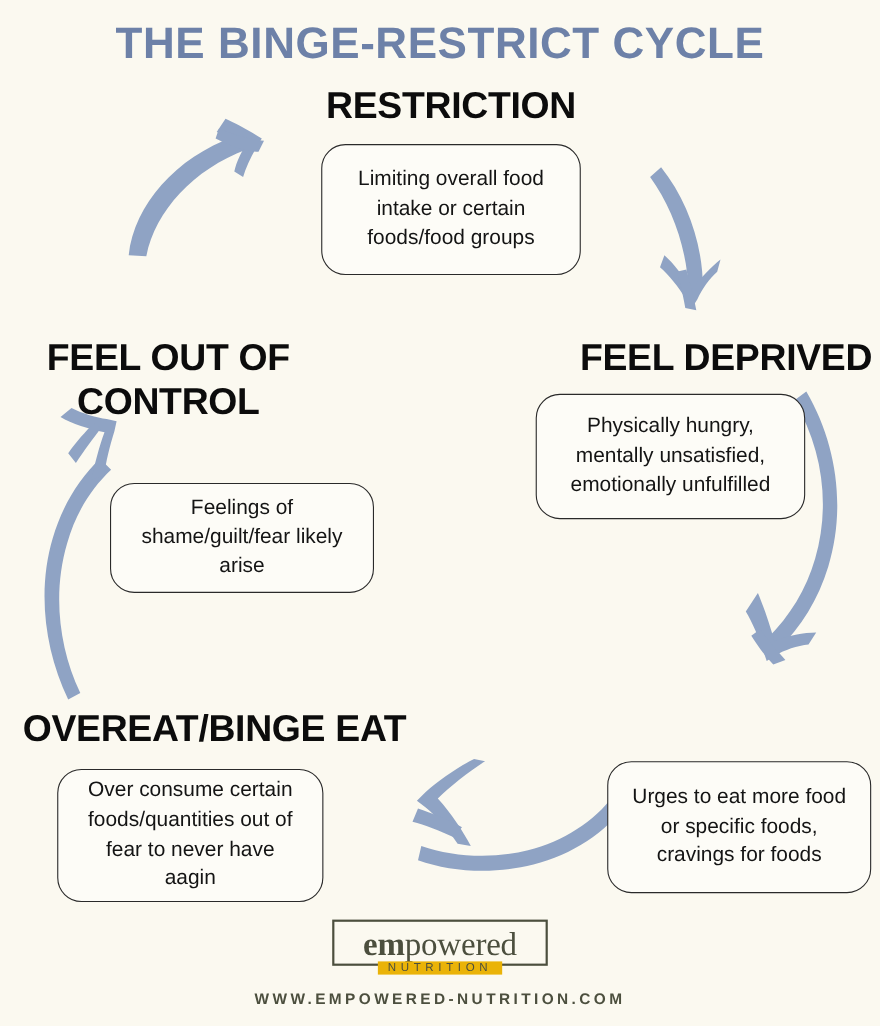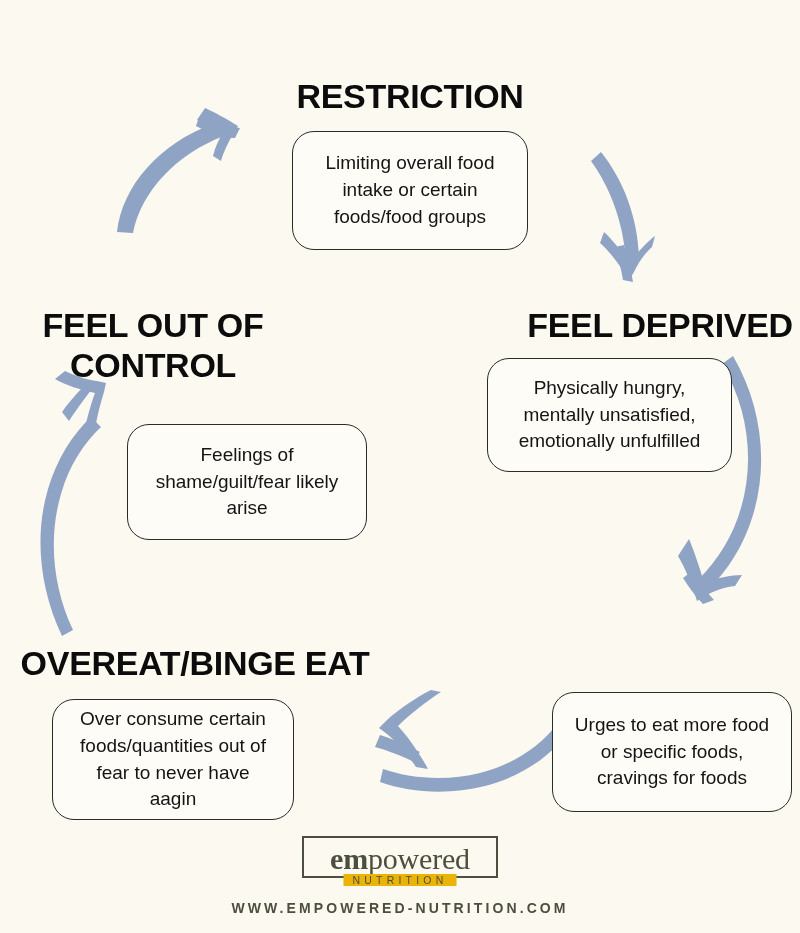--- a/index.html
+++ b/index.html
@@ -64,21 +64,21 @@
     font-size: 19px;
     line-height: 1.42;
     color: #141414;
     font-family: "Liberation Sans", sans-serif;
     white-space: pre-line;
   }
   #box-restriction    { left: 292px; top: 131px; width: 236px; height: 119px; }
   #box-feel-deprived  { left: 487px; top: 358px; width: 245px; height: 114px; }
   #box-overwhelmed    { left: 552px; top: 692px; width: 240px; height: 120px; text-align: center; }
   #box-overeat        { left: 52px;  top: 699px; width: 242px; height: 121px; }
-  #box-out-of-control { left: 100px; top: 424px; width: 240px; height: 116px; margin-left: 27px; }
+  #box-out-of-control { left: 100px; top: 439px; width: 240px; height: 100px; }
 
   
   #arrows {
     position: absolute;
     left: 0;
     top: 0;
     width: 800px;
     height: 933px;
     pointer-events: none;
   }
@@ -125,20 +125,21 @@
     font-weight: bold;
     letter-spacing: 3.1px;
     color: #4c4f3e;
   }
 </style>
 </head>
 <body>
 
 <div id="canvas" style="background: rgb(251, 249, 240);">
 
+  <div id="page-title">THE BINGE-RESTRICT CYCLE</div>
 
   <svg id="arrows" viewBox="0 0 800 933" xmlns="http://www.w3.org/2000/svg">
 
     <g fill="#8fa3c4">
       <path d="M117 232 C 122 186, 160 143, 213 124 L 224 136 C 176 154, 141 192, 133 233 Z"></path>
       <path d="M205 108 C 214 112, 227 119, 238 126 C 231 137, 224 150, 221 161 L 213 156 C 215 147, 219 139, 223 133 C 215 128, 205 123, 197 120 Z"></path>
       <path d="M199 117 C 208 120, 224 127, 240 128 L 235 138 C 221 138, 206 131, 196 126 Z"></path>
     </g>
 
     <g fill="#8fa3c4">

